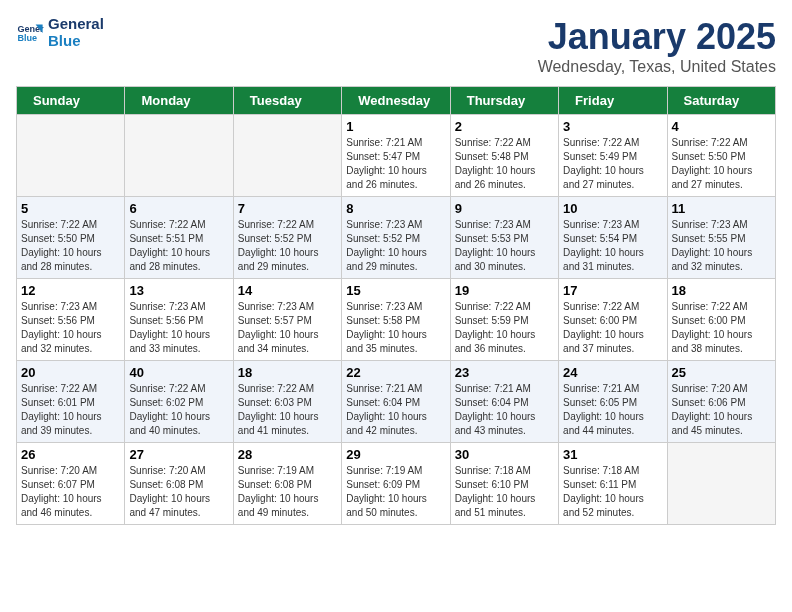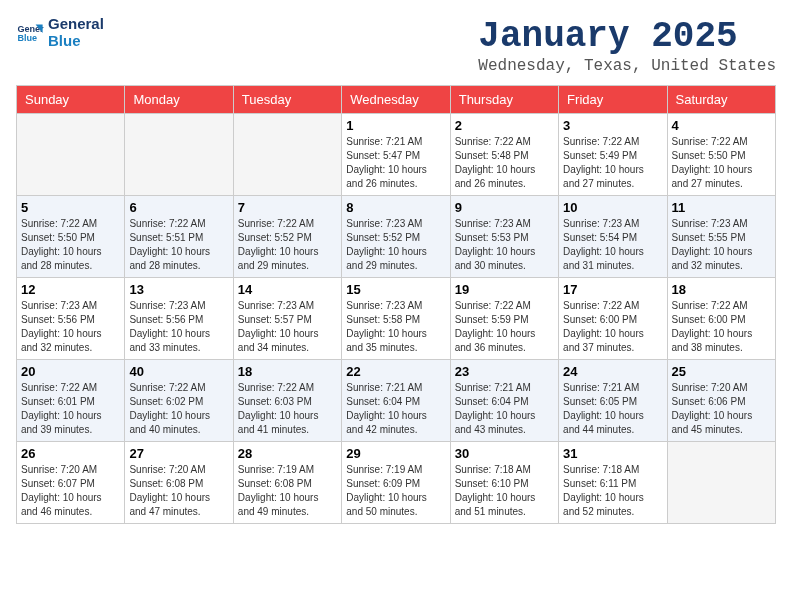--- a/index.html
+++ b/index.html
@@ -19,44 +19,43 @@
     .logo {
       display: flex;
       align-items: center;
       gap: 4px;
     }
     .logo-icon {
       width: 28px;
       height: 28px;
     }
     .title-section {
-      text-align: left;
-      font-family: Liberation Mono, monospace;
+      text-align: right;
     }
     .calendar-title {
       font-size: 36px;
       font-weight: bold;
       color: #1a3a6b;
     }
     .calendar-subtitle {
       font-size: 16px;
       color: #555;
     }
     table {
       width: 100%;
       border-collapse: collapse;
       font-size: 11px;
     }
     thead tr th {
-      background-color: #ef4444;
+      background-color: #15803d;
       color: #fff;
-      padding: 6px 8px;
+      padding: 6px 16px;
       text-align: left;
       font-size: 13px;
-      font-weight: normal;
+      font-weight: bold;
       border: 1px solid #ccc;
     }
     .day-cell {
       vertical-align: top;
       border: 1px solid #ccc;
       padding: 4px;
       width: 108px;
       min-height: 90px;
       background: #fff;
     }

